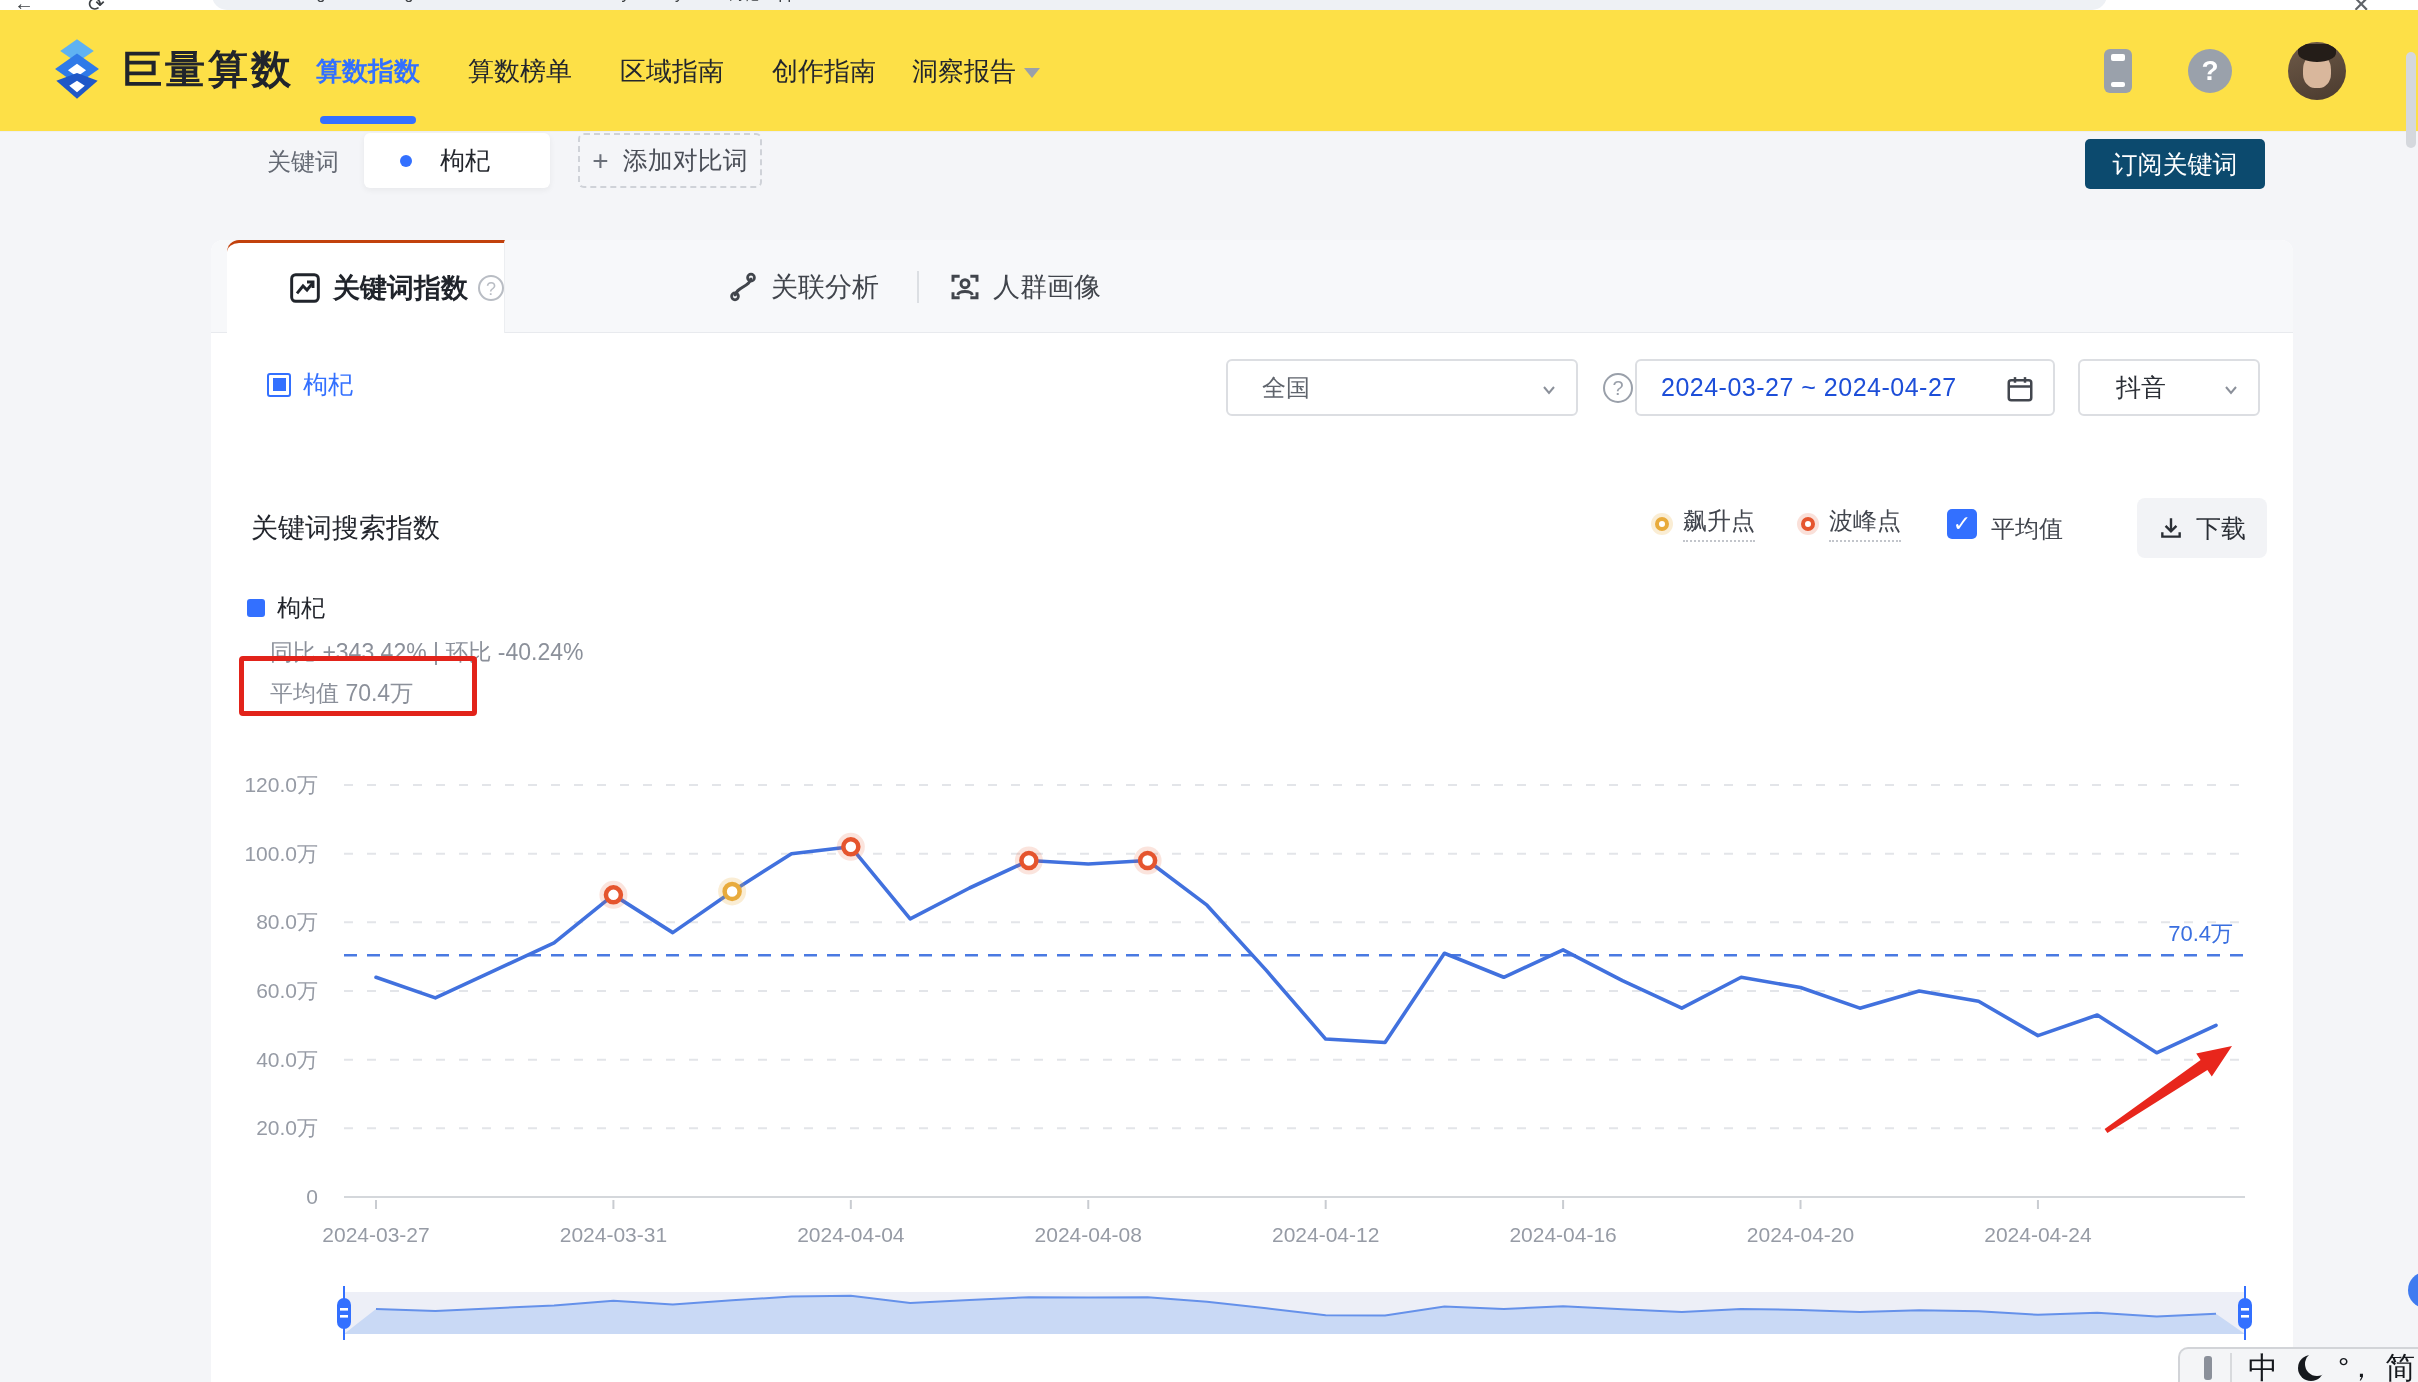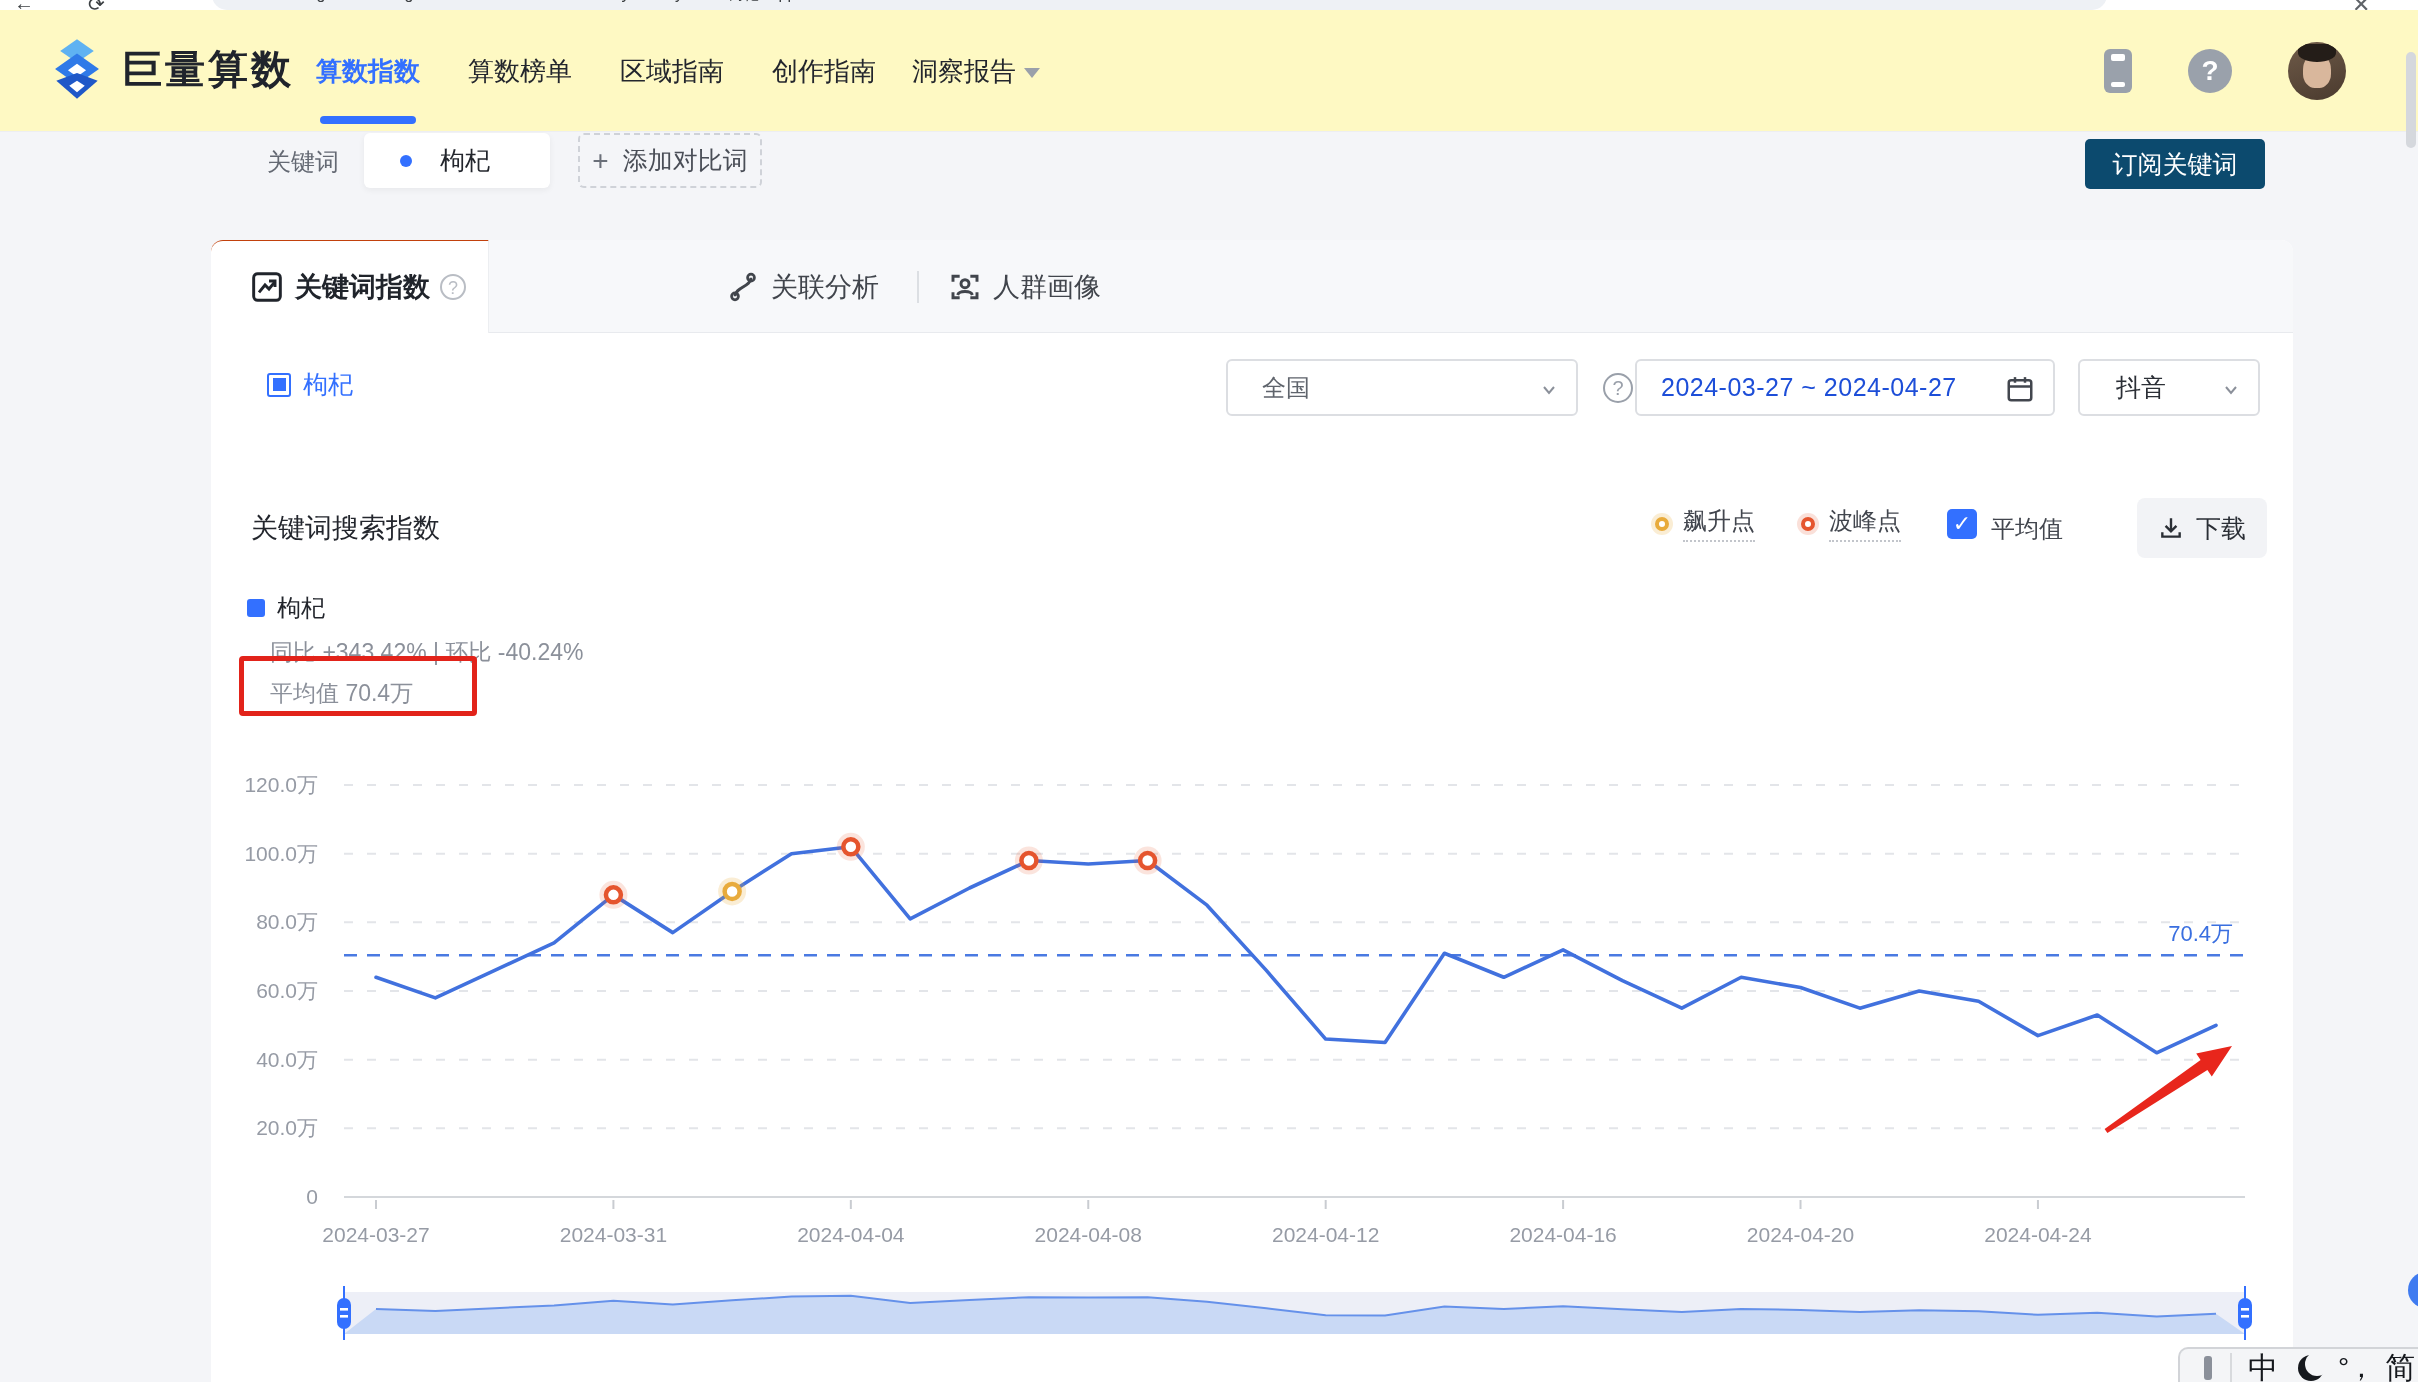--- a/index.html
+++ b/index.html
@@ -8,21 +8,21 @@
   #app { position:relative; width:2418px; height:1382px; overflow:hidden; background:#f4f5f8; }
 
   
   .browser-strip { position:absolute; left:0; top:0; width:2418px; height:10px; background:#fff; overflow:hidden; z-index:60; }
   .url-pill { position:absolute; left:212px; top:-20px; width:1895px; height:30px; border-radius:15px; background:#eef1f5; }
   .url-text { position:absolute; left:44px; top:4px; font-size:16px; color:#3c4043; white-space:nowrap; }
   .nav-frag { position:absolute; top:-8px; color:#3c4043; font-size:20px; }
   .close-frag { position:absolute; left:2352px; top:-8px; color:#5f6368; font-size:22px; }
 
   
-  .header { position:absolute; left:0; top:10px; width:2418px; height:122px; background:#fef9c3; border-bottom:1px solid #edeef2; z-index:50; }
+  .header { position:absolute; left:0; top:10px; width:2418px; height:122px; background:#fde047; border-bottom:1px solid #edeef2; z-index:50; }
   .logo { position:absolute; left:46px; top:28px; display:flex; align-items:center; gap:14px; }
   .logo-title { font-size:40px; font-weight:bold; color:#20242c; letter-spacing:3px; }
   .nav { position:absolute; left:292px; top:0; height:122px; display:flex; align-items:center; }
   .nav-item { width:152px; text-align:center; font-size:26px; color:#23262d; position:relative; cursor:pointer; height:122px; line-height:122px; }
   .nav-item.active { color:#3370ff; font-weight:bold; }
   .nav-item.active .nav-underline { position:absolute; left:28px; right:28px; bottom:8px; height:8px; border-radius:4px; background:#3370ff; }
   .nav-caret { display:inline-block; width:0; height:0; border-left:8px solid transparent; border-right:8px solid transparent; border-top:10px solid #9aa0aa; margin-left:8px; vertical-align:middle; }
   .header-right { position:absolute; right:72px; top:0; height:122px; display:flex; align-items:center; gap:56px; }
   .phone-icon { width:28px; height:44px; background:#9aa1ab; border-radius:6px; position:relative; }
   .phone-icon:before { content:""; position:absolute; left:7px; top:5px; width:14px; height:7px; background:#fff; border-radius:2px; }
@@ -37,21 +37,21 @@
   .kw-card { position:absolute; left:364px; top:133px; width:186px; height:55px; background:#fff; border-radius:6px; box-shadow:0 2px 6px rgba(31,35,41,.06); display:flex; align-items:center; cursor:pointer; }
   .kw-dot { width:12px; height:12px; border-radius:50%; background:#3370ff; margin-left:36px; }
   .kw-card-text { font-size:25px; color:#23262d; margin-left:28px; }
   .kw-add { position:absolute; left:578px; top:133px; width:184px; height:55px; border:2px dashed #cfd2d8; border-radius:6px; display:flex; align-items:center; justify-content:center; gap:14px; color:#4a4e57; font-size:25px; cursor:pointer; }
   .kw-add .plus { font-size:28px; color:#6a6f79; }
   .subscribe-btn { position:absolute; left:2085px; top:139px; width:180px; height:50px; background:#0c4a6e; border-radius:5px; color:#fff; font-size:25px; text-align:center; line-height:50px; cursor:pointer; }
 
   
   .main-card { position:absolute; left:211px; top:240px; width:2082px; height:1142px; background:#fff; border-radius:12px 12px 0 0; }
   .tab-strip { position:absolute; left:0; top:0; width:2082px; height:93px; background:#f7f8fa; border-radius:12px 12px 0 0; border-bottom:1px solid #e8eaee; }
-  .tab-active { position:absolute; left:0; top:0; width:278px; height:93px; background:#fff; border-top:1px solid #c2410c; border-right:1px solid #eceef1; border-radius:12px 0 0 0; display:flex; align-items:center; cursor:pointer; }
+  .tab-active { position:absolute; left:16px; top:0; width:278px; height:93px; background:#fff; border-top:3px solid #c2410c; border-right:1px solid #eceef1; border-radius:12px 0 0 0; display:flex; align-items:center; cursor:pointer;justify-content:flex-end; }
   .tab-active .tab-text { font-size:27px; font-weight:bold; color:#20242b; margin-left:12px; }
   .tab-help { width:26px; height:26px; border:2px solid #b9bdc4; border-radius:50%; color:#b9bdc4; font-size:18px; text-align:center; line-height:24px; margin-left:10px; }
   .tab2 { position:absolute; left:516px; top:0; height:93px; display:flex; align-items:center; cursor:pointer; }
   .tab3 { position:absolute; left:738px; top:0; height:93px; display:flex; align-items:center; cursor:pointer; }
   .tab-plain-text { font-size:27px; color:#41454c; margin-left:12px; }
   .tab-divider { position:absolute; left:706px; top:31px; width:2px; height:32px; background:#dcdfe3; }
 
   
   .series-toggle { position:absolute; left:56px; top:128px; display:flex; align-items:center; gap:12px; cursor:pointer; }
   .series-toggle .sq { width:24px; height:24px; border:2px solid #3370ff; border-radius:3px; display:flex; align-items:center; justify-content:center; }

